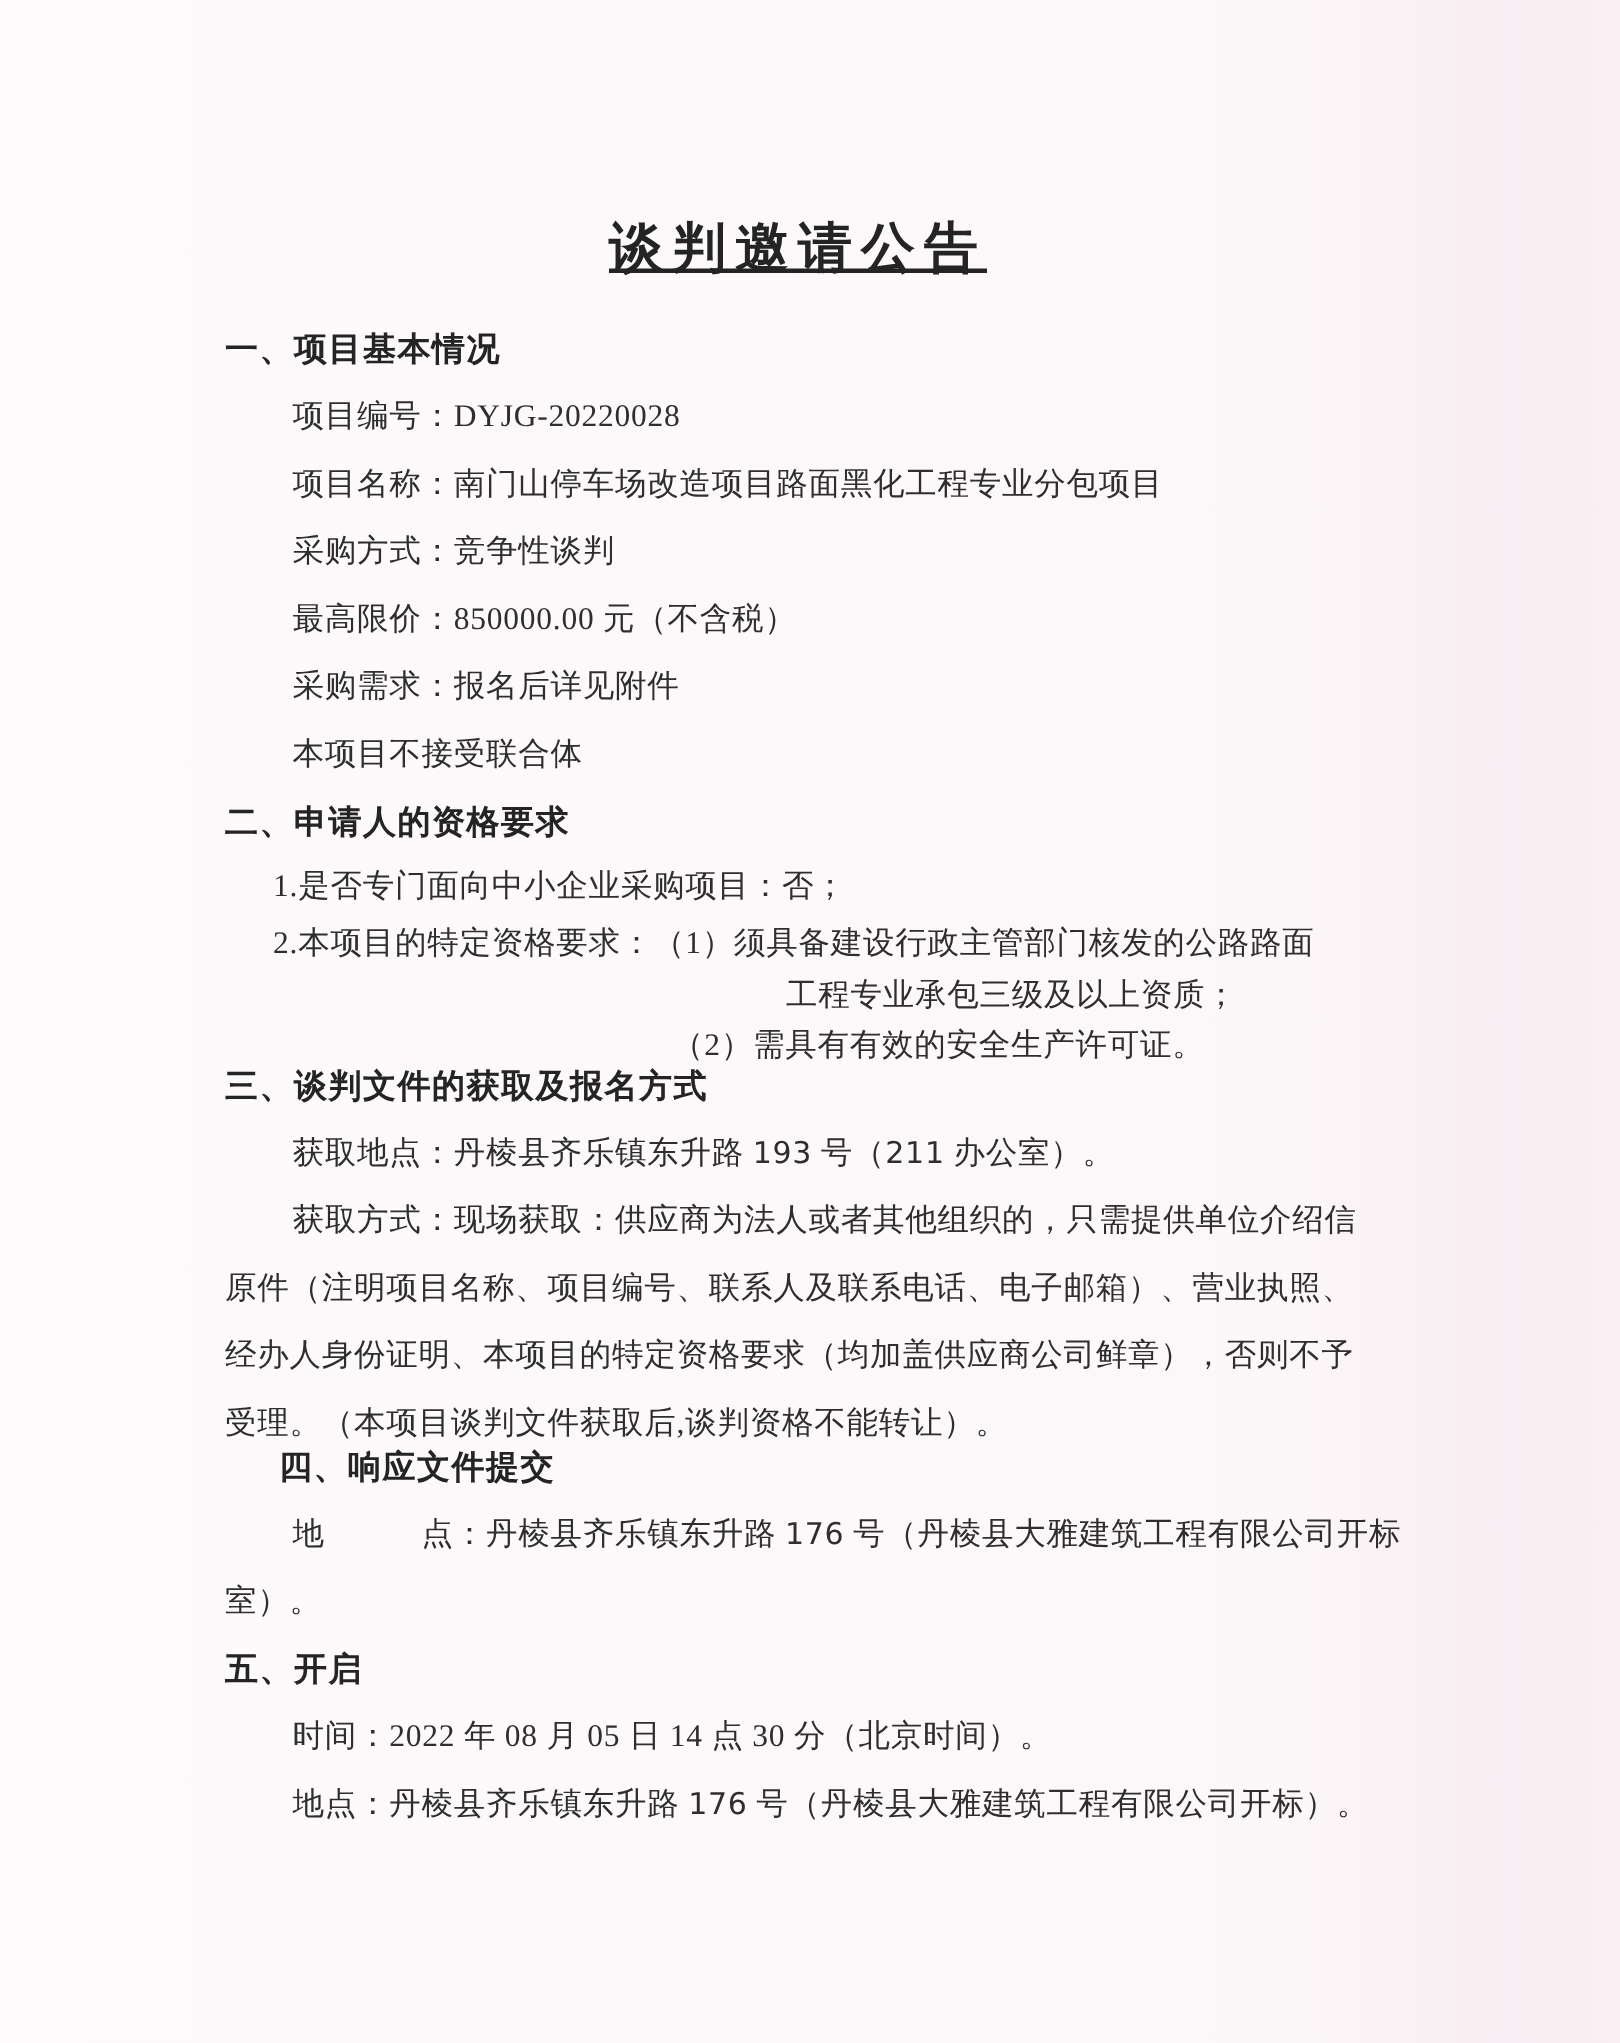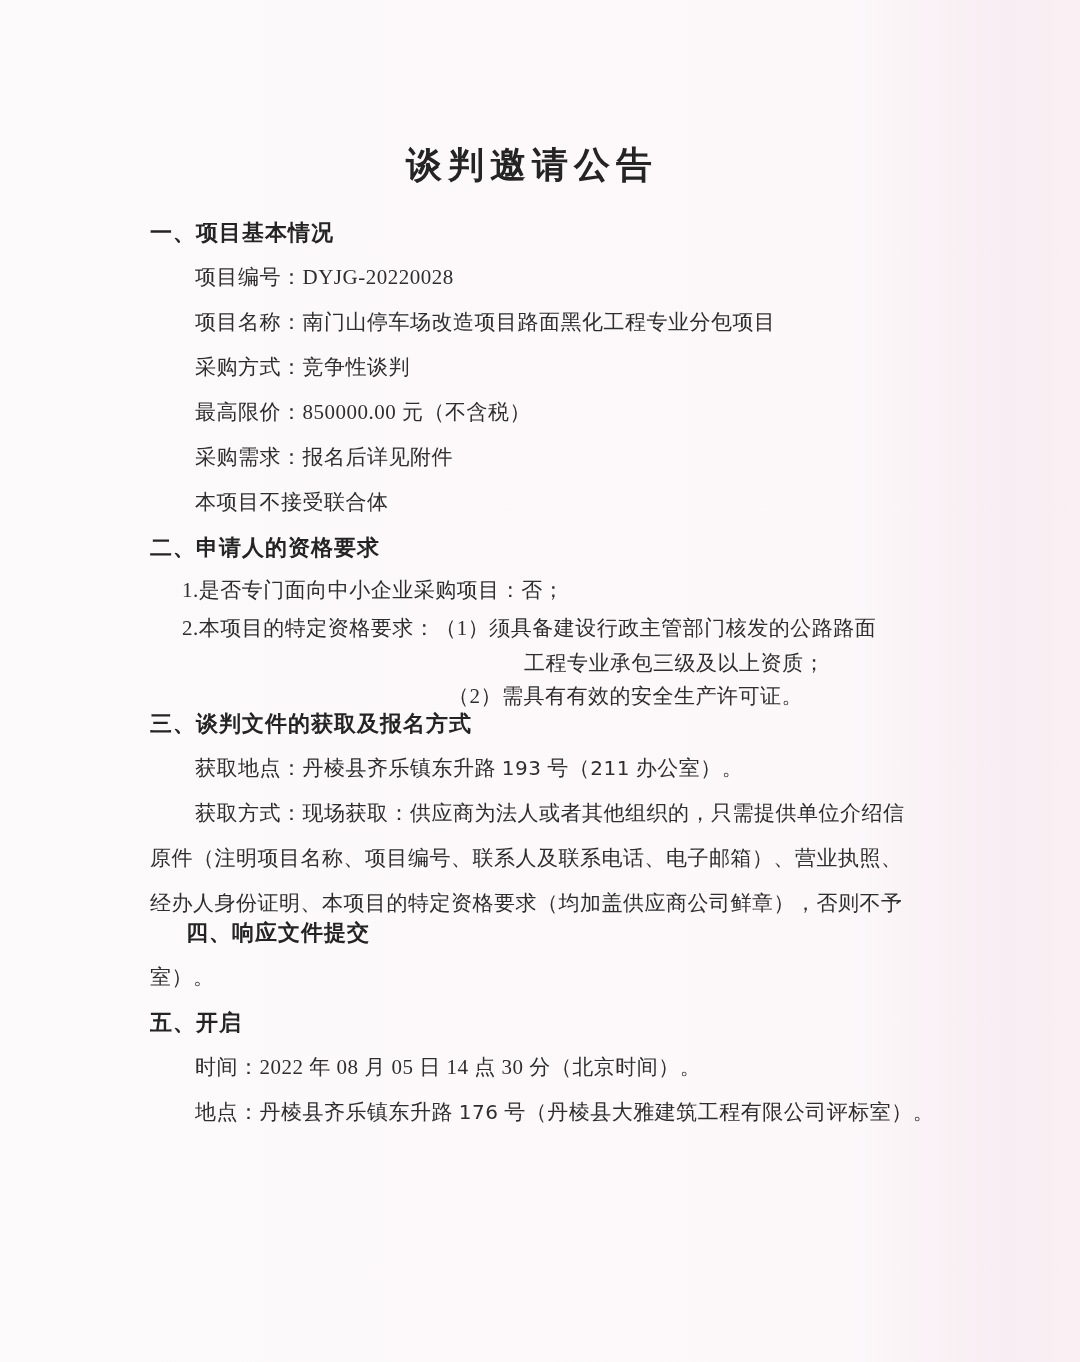--- a/index.html
+++ b/index.html
@@ -20,20 +20,21 @@
   }
   .doc-title {
     font-size: 36px;
     font-weight: bold;
     color: #242424;
     text-align: center;
     height: 54px;
     line-height: 54px;
     margin-right: 76px;
     letter-spacing: 6px;
+    text-decoration: underline;
   }
   .line {
     height: 45px;
     line-height: 45px;
     font-size: 21px;
     white-space: nowrap;
     letter-spacing: 0.5px;
   }
   .heading {
     font-weight: bold;
@@ -76,22 +77,24 @@
     <div class="line q-item q1">1.是否专门面向中小企业采购项目：否；</div>
     <div class="line q-item q2">2.本项目的特定资格要求：（1）须具备建设行政主管部门核发的公路路面</div>
     <div class="line q-cont1">工程专业承包三级及以上资质；</div>
     <div class="line q-cont2">（2）需具有有效的安全生产许可证。</div>
 
     <div class="line heading h3-gap">三、谈判文件的获取及报名方式</div>
     <div class="line t-indent"><span>获取地点：丹棱县齐乐镇东升路 </span><span class="num">193</span><span> 号（</span><span class="num">211</span><span> 办公室）。</span></div>
     <div class="line t-indent">获取方式：现场获取：供应商为法人或者其他组织的，只需提供单位介绍信</div>
     <div class="line">原件（注明项目名称、项目编号、联系人及联系电话、电子邮箱）、营业执照、</div>
     <div class="line">经办人身份证明、本项目的特定资格要求（均加盖供应商公司鲜章），否则不予</div>
+    <div class="line">受理。（本项目谈判文件获取后,谈判资格不能转让）。</div>
 
     <div class="line heading h4-gap">四、响应文件提交</div>
+    <div class="line t-indent"><span>地　　　点：丹棱县齐乐镇东升路 </span><span class="num">176</span><span> 号（丹棱县大雅建筑工程有限公司开标</span></div>
     <div class="line">室）。</div>
 
     <div class="line heading">五、开启</div>
     <div class="line t-indent">时间：2022 年 08 月 05 日 14 点 30 分（北京时间）。</div>
-    <div class="line t-indent"><span>地点：丹棱县齐乐镇东升路 </span><span class="num">176</span><span> 号（丹棱县大雅建筑工程有限公司评标室）。</span></div>
+    <div class="line t-indent"><span>地点：丹棱县齐乐镇东升路 </span><span class="num">176</span><span> 号（丹棱县大雅建筑工程有限公司开标）。</span></div>
 
   </div>
 </div>
 
 </body></html>

